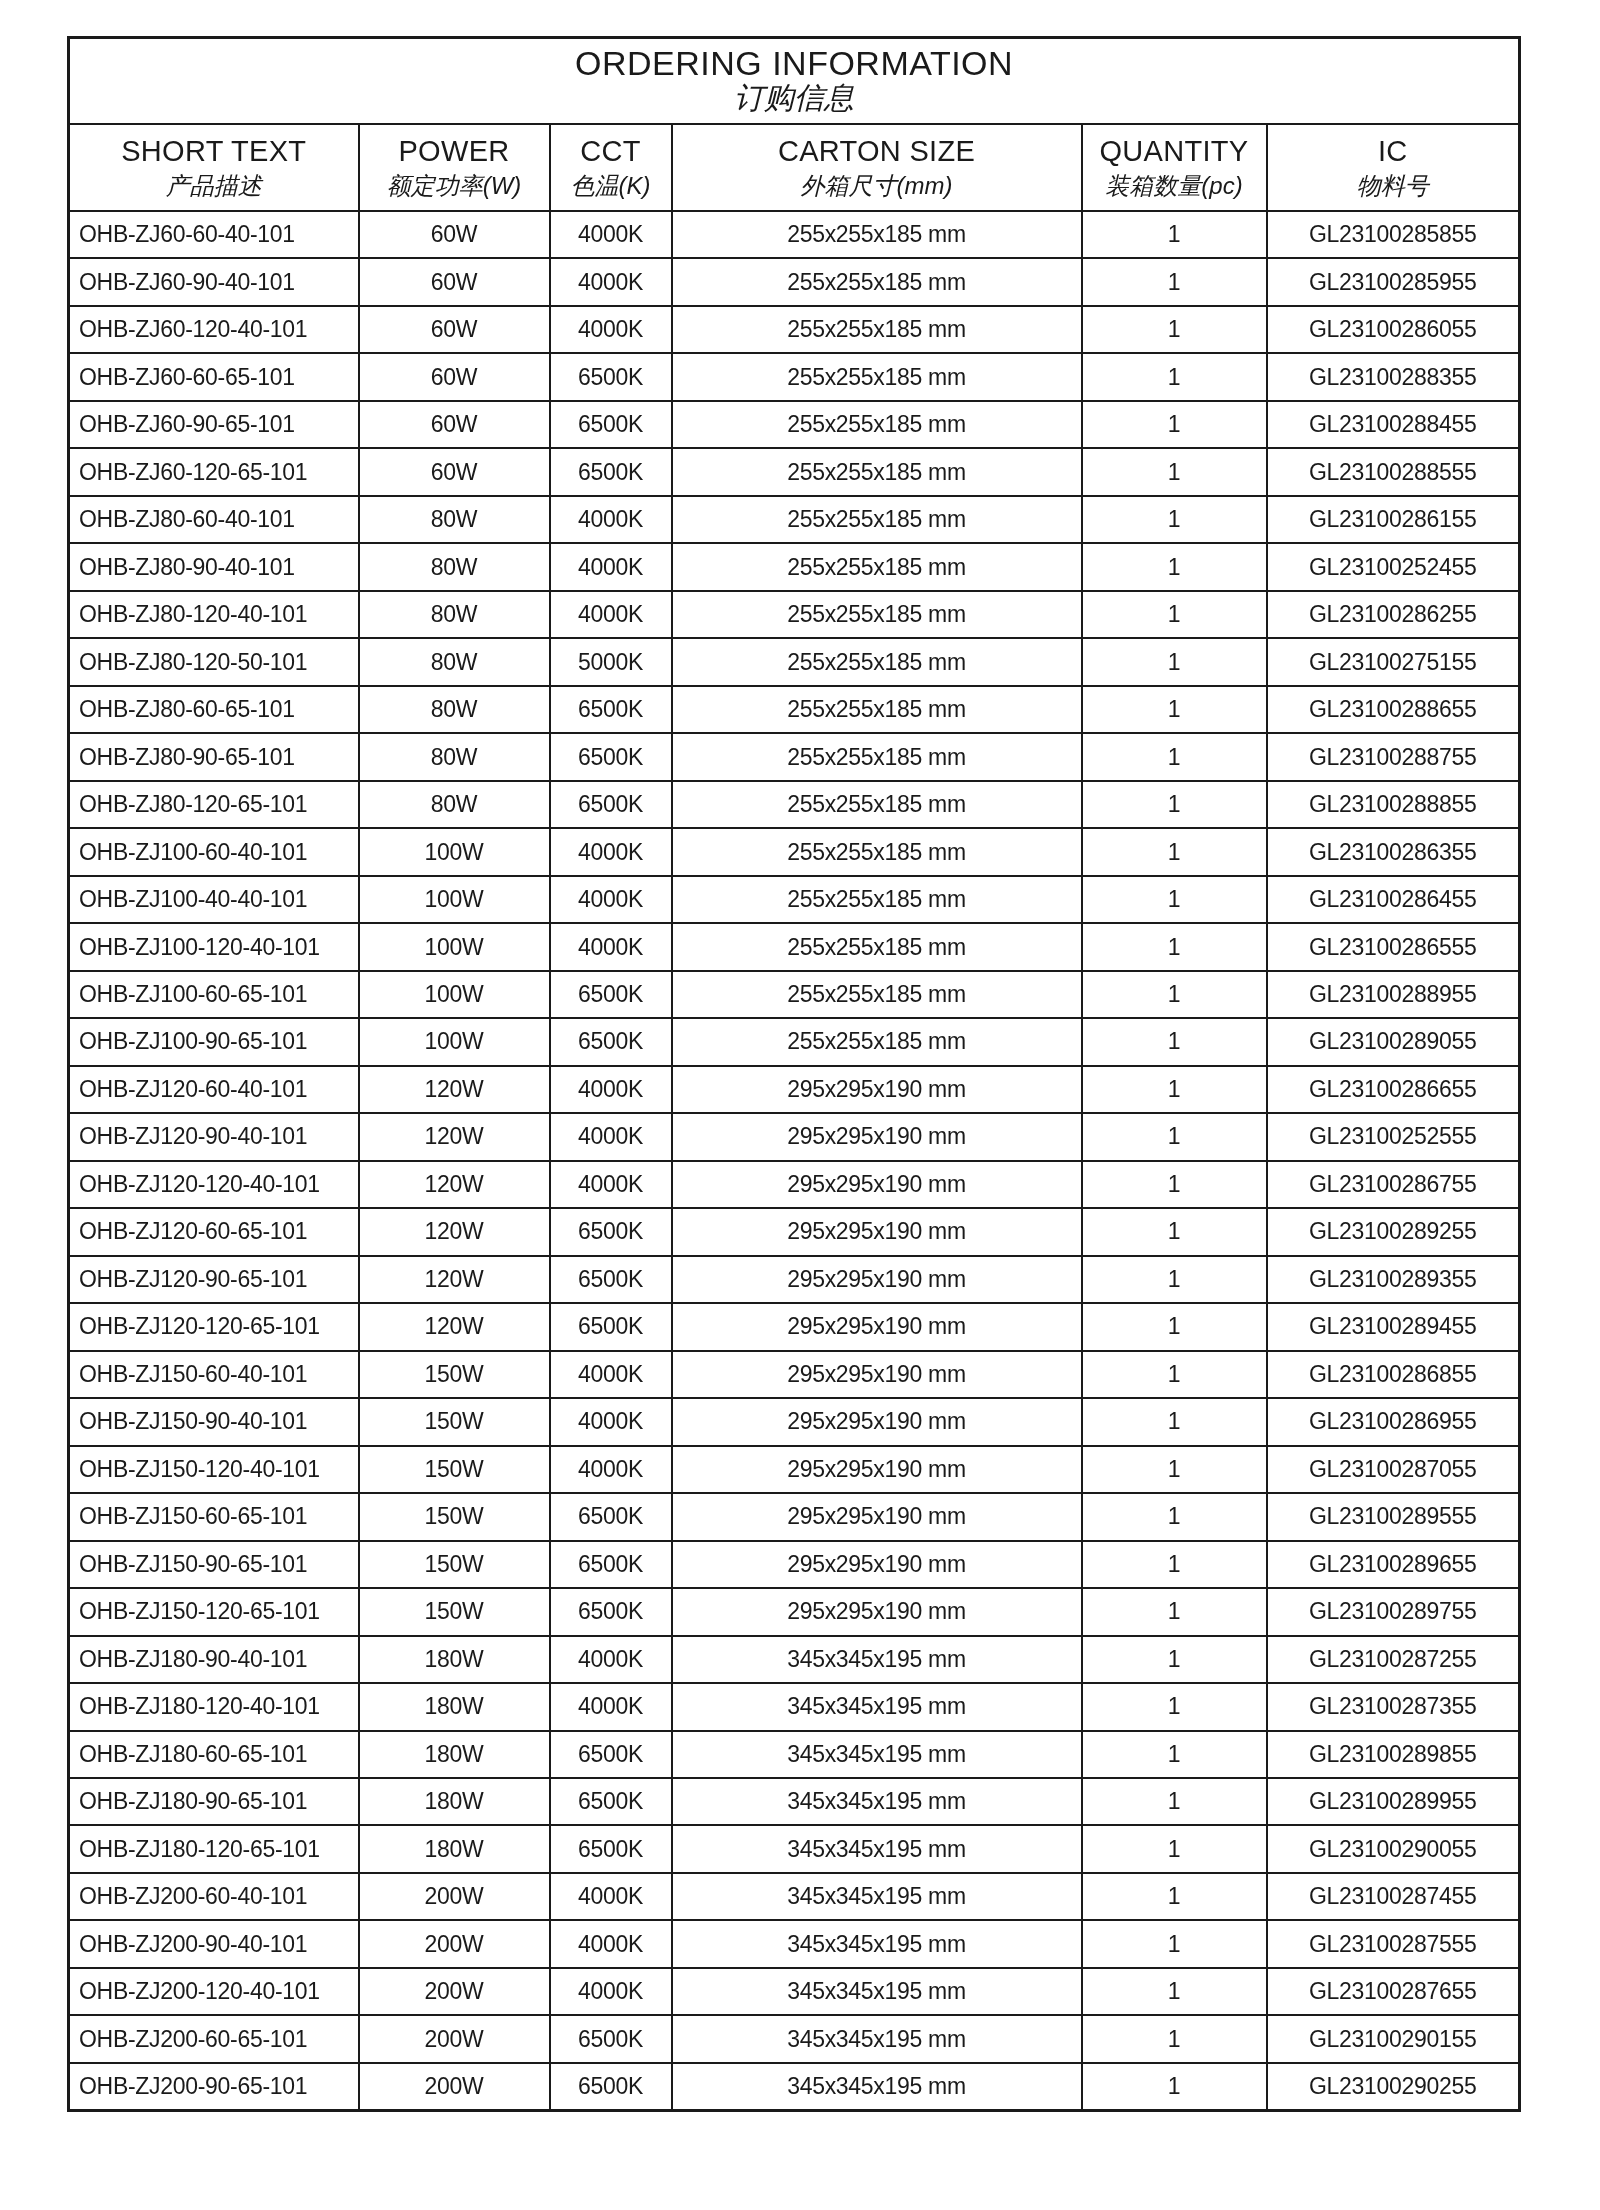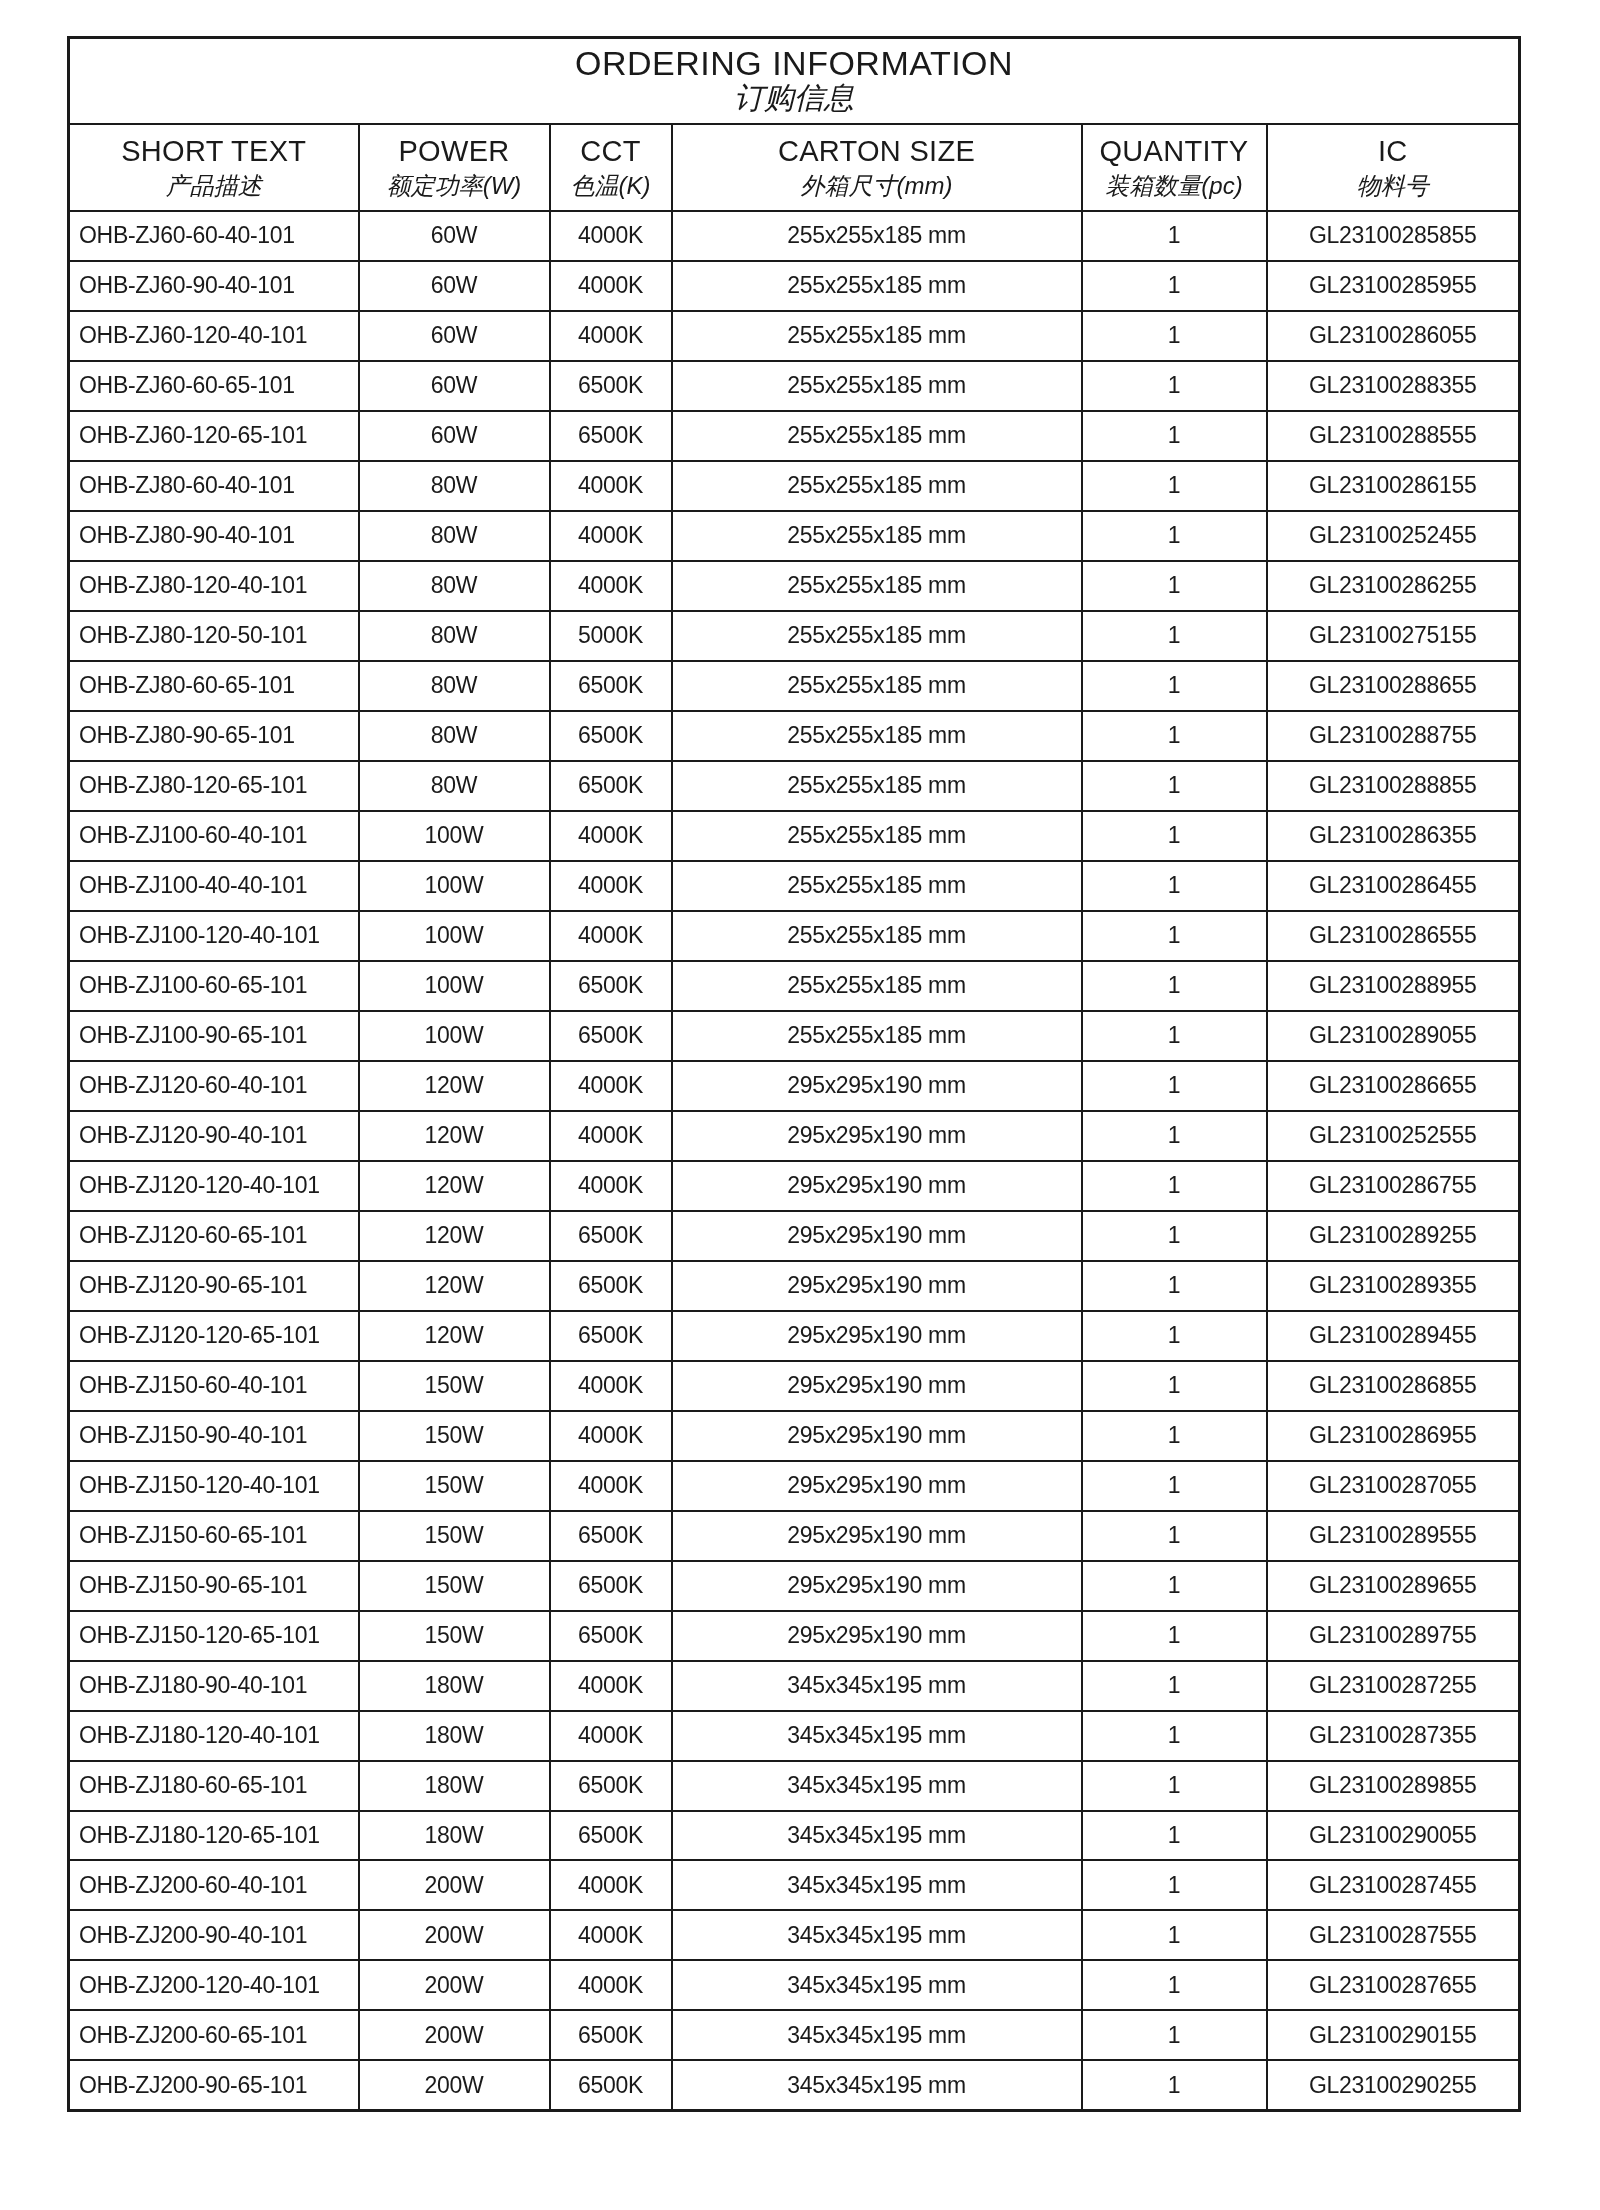--- a/index.html
+++ b/index.html
@@ -147,20 +147,28 @@
   </tr>
       <tr>
     <td class="c-short">OHB-ZJ60-60-65-101</td>
     <td class="c-power">60W</td>
     <td class="c-cct">6500K</td>
     <td class="c-carton">255x255x185 mm</td>
     <td class="c-qty">1</td>
     <td class="c-ic">GL23100288355</td>
   </tr>
       <tr>
+    <td class="c-short">OHB-ZJ60-90-65-101</td>
+    <td class="c-power">60W</td>
+    <td class="c-cct">6500K</td>
+    <td class="c-carton">255x255x185 mm</td>
+    <td class="c-qty">1</td>
+    <td class="c-ic">GL23100288455</td>
+  </tr>
+      <tr>
     <td class="c-short">OHB-ZJ60-120-65-101</td>
     <td class="c-power">60W</td>
     <td class="c-cct">6500K</td>
     <td class="c-carton">255x255x185 mm</td>
     <td class="c-qty">1</td>
     <td class="c-ic">GL23100288555</td>
   </tr>
       <tr>
     <td class="c-short">OHB-ZJ80-60-40-101</td>
     <td class="c-power">80W</td>
@@ -369,20 +377,28 @@
     <td class="c-qty">1</td>
     <td class="c-ic">GL23100287355</td>
   </tr>
       <tr>
     <td class="c-short">OHB-ZJ180-60-65-101</td>
     <td class="c-power">180W</td>
     <td class="c-cct">6500K</td>
     <td class="c-carton">345x345x195 mm</td>
     <td class="c-qty">1</td>
     <td class="c-ic">GL23100289855</td>
+  </tr>
+      <tr>
+    <td class="c-short">OHB-ZJ180-90-65-101</td>
+    <td class="c-power">180W</td>
+    <td class="c-cct">6500K</td>
+    <td class="c-carton">345x345x195 mm</td>
+    <td class="c-qty">1</td>
+    <td class="c-ic">GL23100289955</td>
   </tr>
       <tr>
     <td class="c-short">OHB-ZJ180-120-65-101</td>
     <td class="c-power">180W</td>
     <td class="c-cct">6500K</td>
     <td class="c-carton">345x345x195 mm</td>
     <td class="c-qty">1</td>
     <td class="c-ic">GL23100290055</td>
   </tr>
       <tr>

